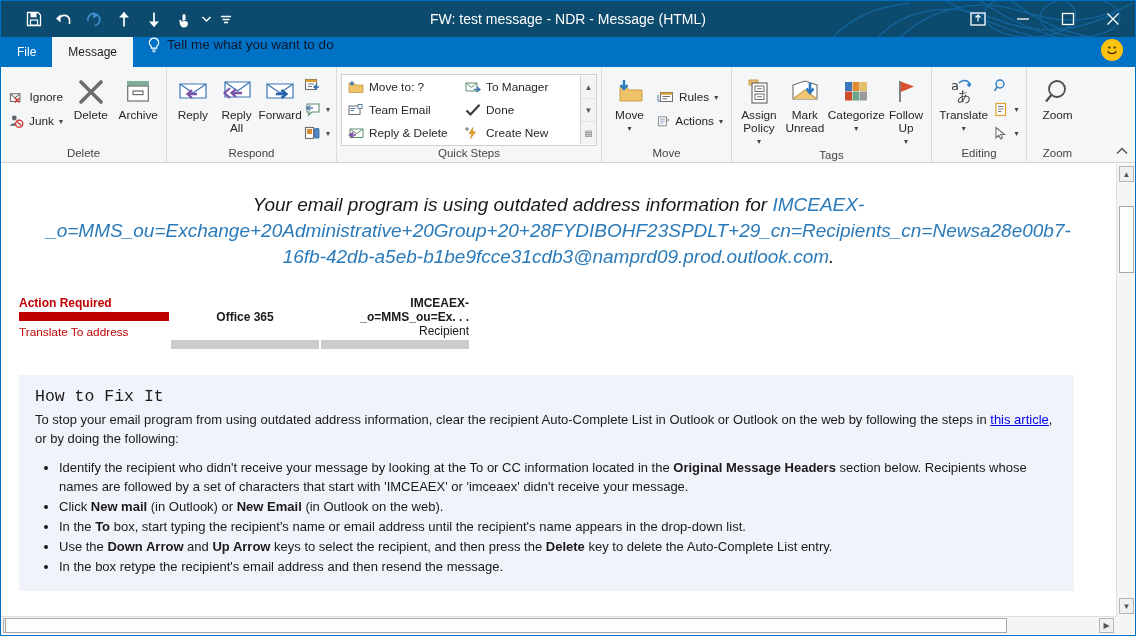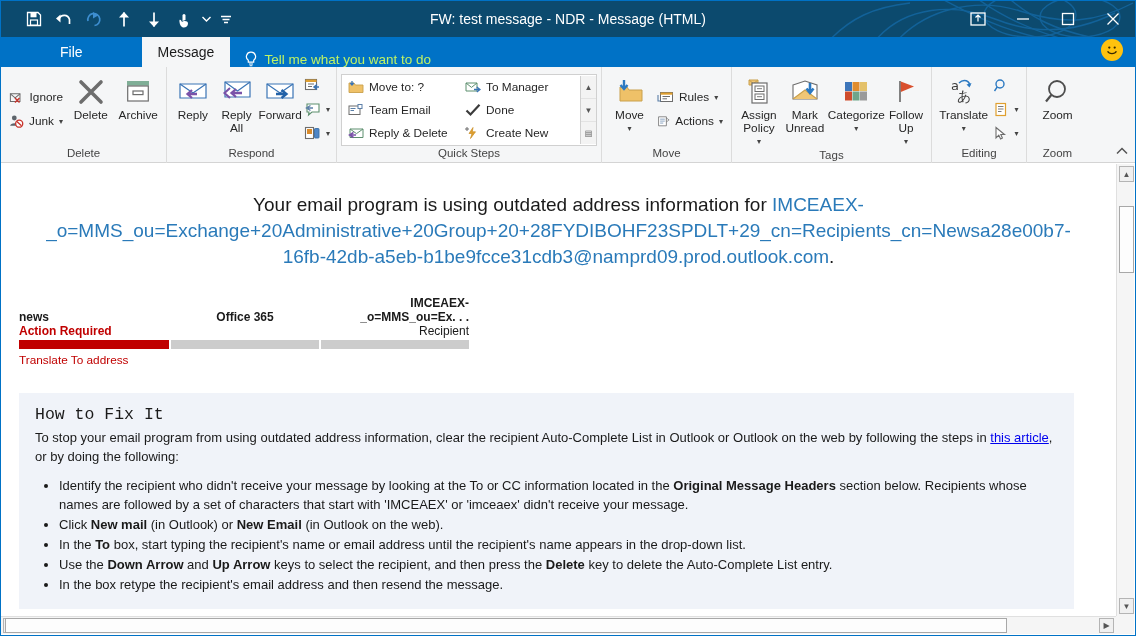--- a/index.html
+++ b/index.html
@@ -68,30 +68,29 @@
   .tabstrip {
     height: 30px;
     background: #0072c6;
     display: flex; align-items: flex-end;
     position: relative;
   }
   .tab {
     height: 30px; line-height: 30px;
     padding: 0 16px;
     color: #ffffff;
-    font-size: 14px;
-    margin-left: 43px;
+    font-size: 12px;
   }
   .tab.active {
     background: #f5f6f7;
     color: #1a1a1a;
   }
   .tellme {
-    display: flex; align-items: flex-end; gap: 6px;
-    color: #bef264; font-size: 13.5px;
+    display: flex; align-items: flex-start; gap: 6px;
+    color: #0f172a; font-size: 13.5px;
     height: 30px; padding-left: 14px;
   }
   .smiley {
     position: absolute; right: 12px; top: 2px;
     width: 22px; height: 22px; border-radius: 50%;
     background: #ffc20e;
     display: flex; align-items: center; justify-content: center;
   }
 
   
@@ -178,20 +177,21 @@
   }
   a.addr, a.lnk { color: #2a7ab9; text-decoration: none; word-break: break-all; }
   a.lnk-u { color: #0000ee; text-decoration: underline; }
   .ndr-head {
     text-align: center;
     font-size: 19px; color: #1a1a1a;
     line-height: 26px;
     margin: 14px auto 0 auto;
     max-width: 1060px;
     word-break: break-word;
+    font-style: italic;
   }
   .ndr-head a { color: #2a7ab9; text-decoration: none; }
 
   
   .pathwrap { margin-top: 26px; width: 450px; position: relative; }
   .path-cols { display: flex; }
   .path-col { position: relative; }
   .path-col.c1 { width: 150px; }
   .path-col.c2 { width: 148px; margin-left: 2px; }
   .path-col.c3 { width: 148px; margin-left: 2px; }
@@ -697,21 +697,20 @@
     <div class="pane-inner">
 
 
       <div class="ndr-head">
         <span>Your email program is using outdated address information for </span><a href="#">IMCEAEX-_o=MMS_ou=Exchange+20Administrative+20Group+20+28FYDIBOHF23SPDLT+29_cn=Recipients_cn=Newsa28e00b7-16fb-42db-a5eb-b1be9fcce31cdb3@namprd09.prod.outlook.com</a><span>.</span>
       </div>
 
       <div class="pathwrap">
         <div class="path-cols">
           <div class="path-col c1">
-            <div class="p-title left">news</div>
             <div class="p-sub">Action Required</div>
             <div class="p-bar red"></div>
             <div class="p-note">Translate To address</div>
           </div>
           <div class="path-col c2">
             <div class="p-title center">Office 365</div>
             <div class="p-sub" style="visibility:hidden">&nbsp;</div>
             <div class="p-bar grey"></div>
           </div>
           <div class="path-col c3">

